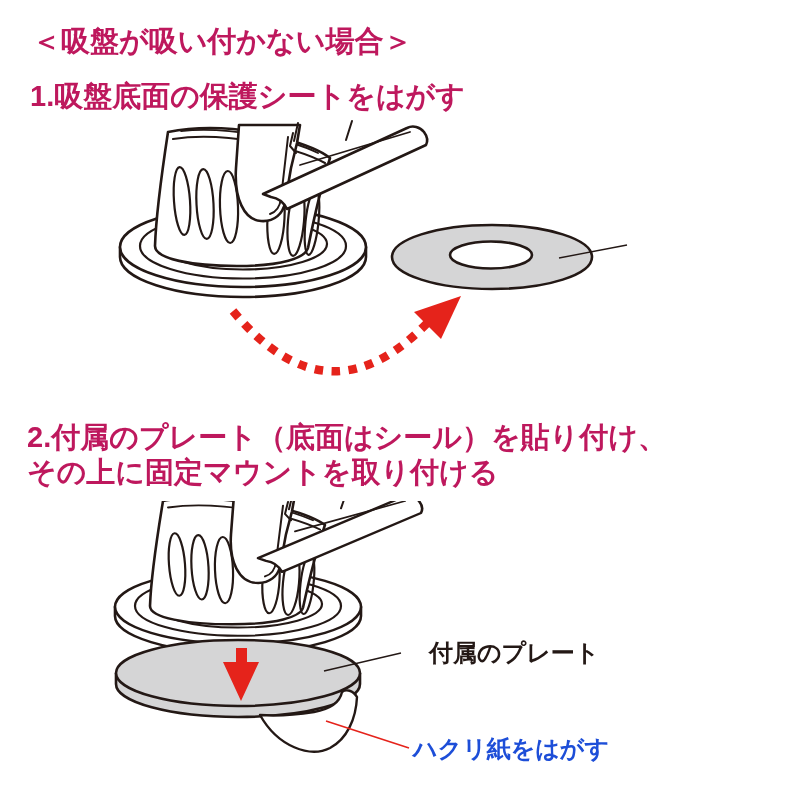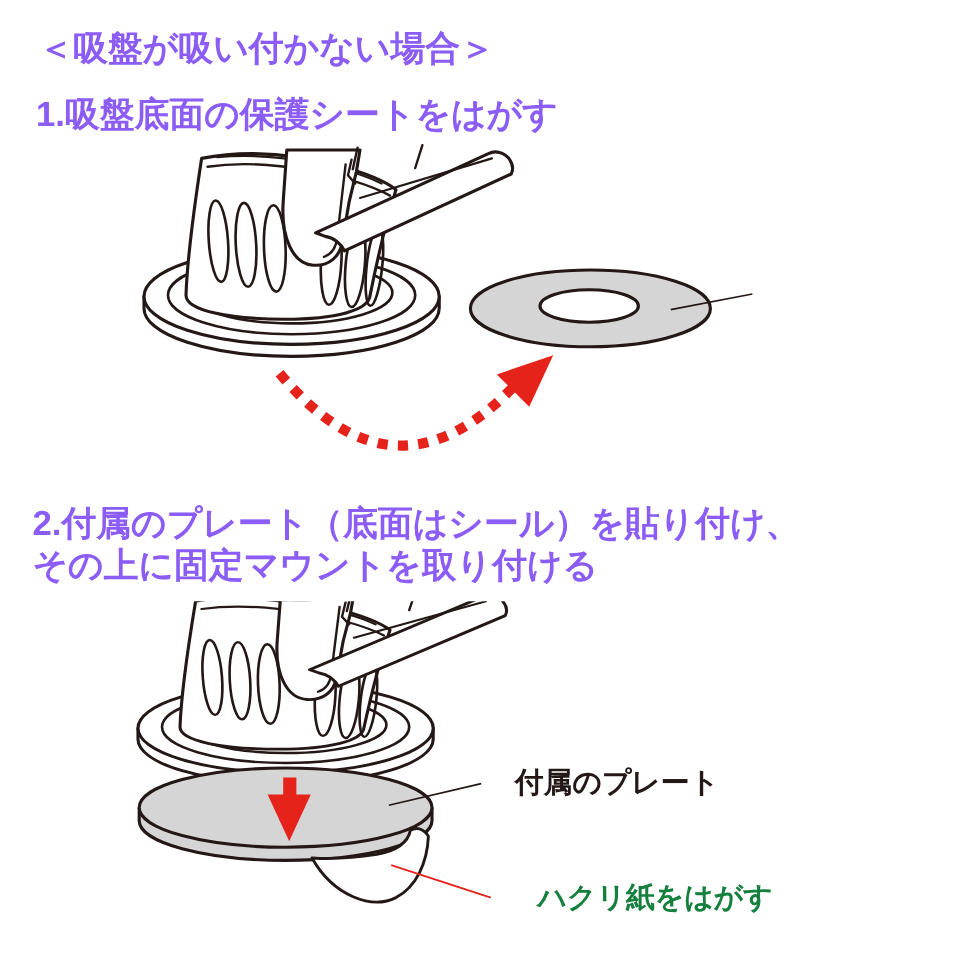--- a/index.html
+++ b/index.html
@@ -1,23 +1,23 @@
 <!DOCTYPE html>
 <html><head>
 <meta charset="utf-8">
 <style>
   html,body{margin:0;padding:0;background:#fff;}
   #stage{
     position:relative;width:800px;height:800px;background:#ffffff;overflow:hidden;
     font-family:"Liberation Sans","DejaVu Sans",sans-serif;color:#231815;
   }
   .abs{position:absolute;white-space:nowrap;}
-  .heading{font-weight:700;font-size:29px;line-height:1.15;color:#8b5cf6;}
+  .heading{font-weight:700;font-size:29px;line-height:1.15;color:#be185d;}
   .lbl{font-weight:700;font-size:24px;line-height:1.1;color:#231815;}
-  .lbl.red{color:#15803d;margin-left:35px;}
+  .lbl.red{color:#1d4ed8;}
   #art{position:absolute;left:0;top:0;}
 </style>
 </head>
 <body>
 
 <div id="stage">
 
   <svg id="art" width="800" height="800" viewBox="0 0 800 800">
     <defs>
 

